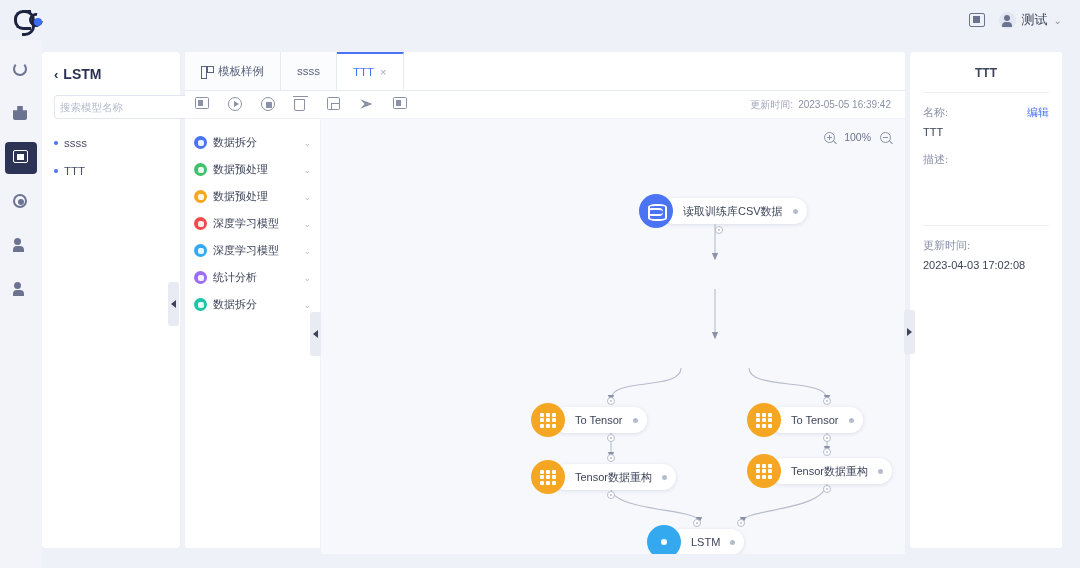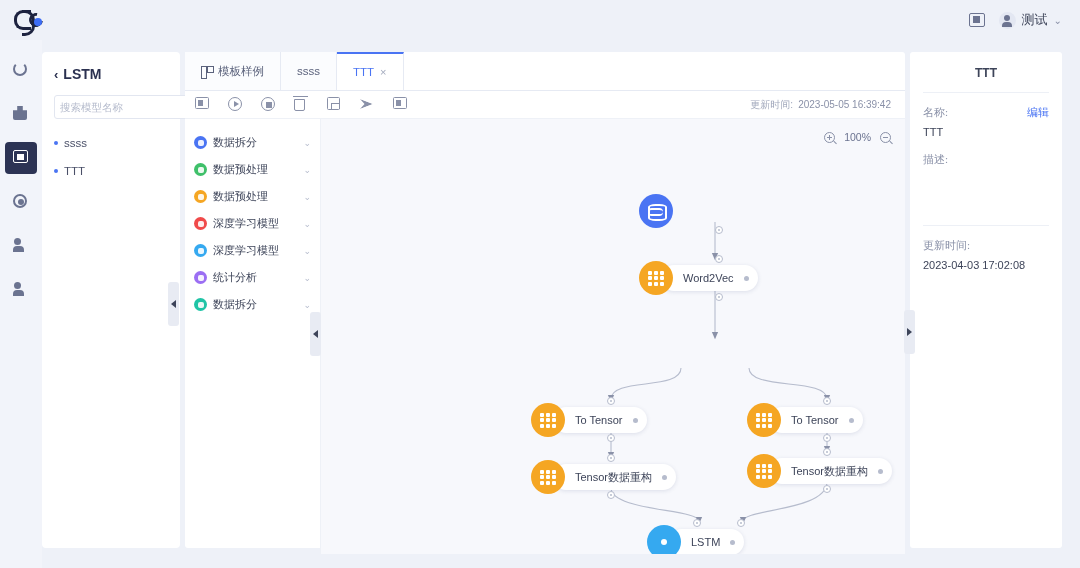--- a/index.html
+++ b/index.html
@@ -502,44 +502,27 @@
             <path d="M506,312 L506,331"></path>
             <path d="M290,369 C290,392 378,390 378,402"></path>
             <path d="M506,363 C506,392 422,390 422,402"></path>
           </g>
         </svg>
 
         <div class="node" style="left:318px; top:75px;">
           <div class="node-badge badge-db">
               <span class="ico-db"></span>
             </div>
+          <div class="node-label">
+            <span>读取训练库CSV数据</span>
+            <span class="node-dot"></span>
+          </div>
           <span class="port" style="left:76px; top:32px;"></span>
         </div>
 
-        <div class="node" style="left:318px; top:142px;">
-          <div class="node-badge badge-orange">
-            <span class="ico-grid">
-                <i></i>
-                <i></i>
-                <i></i>
-                <i></i>
-                <i></i>
-                <i></i>
-                <i></i>
-                <i></i>
-                <i></i>
-              </span>
-          </div>
-          <div class="node-label">
-            <span>Word2Vec</span>
-            <span class="node-dot"></span>
-          </div>
-          <span class="port" style="left:76px; top:-6px;"></span>
-          <span class="port" style="left:76px; top:32px;"></span>
-        </div>
 
 
         <div class="node" style="left:210px; top:284px;">
           <div class="node-badge badge-orange">
             <span class="ico-grid">
                 <i></i>
                 <i></i>
                 <i></i>
                 <i></i>
                 <i></i>

